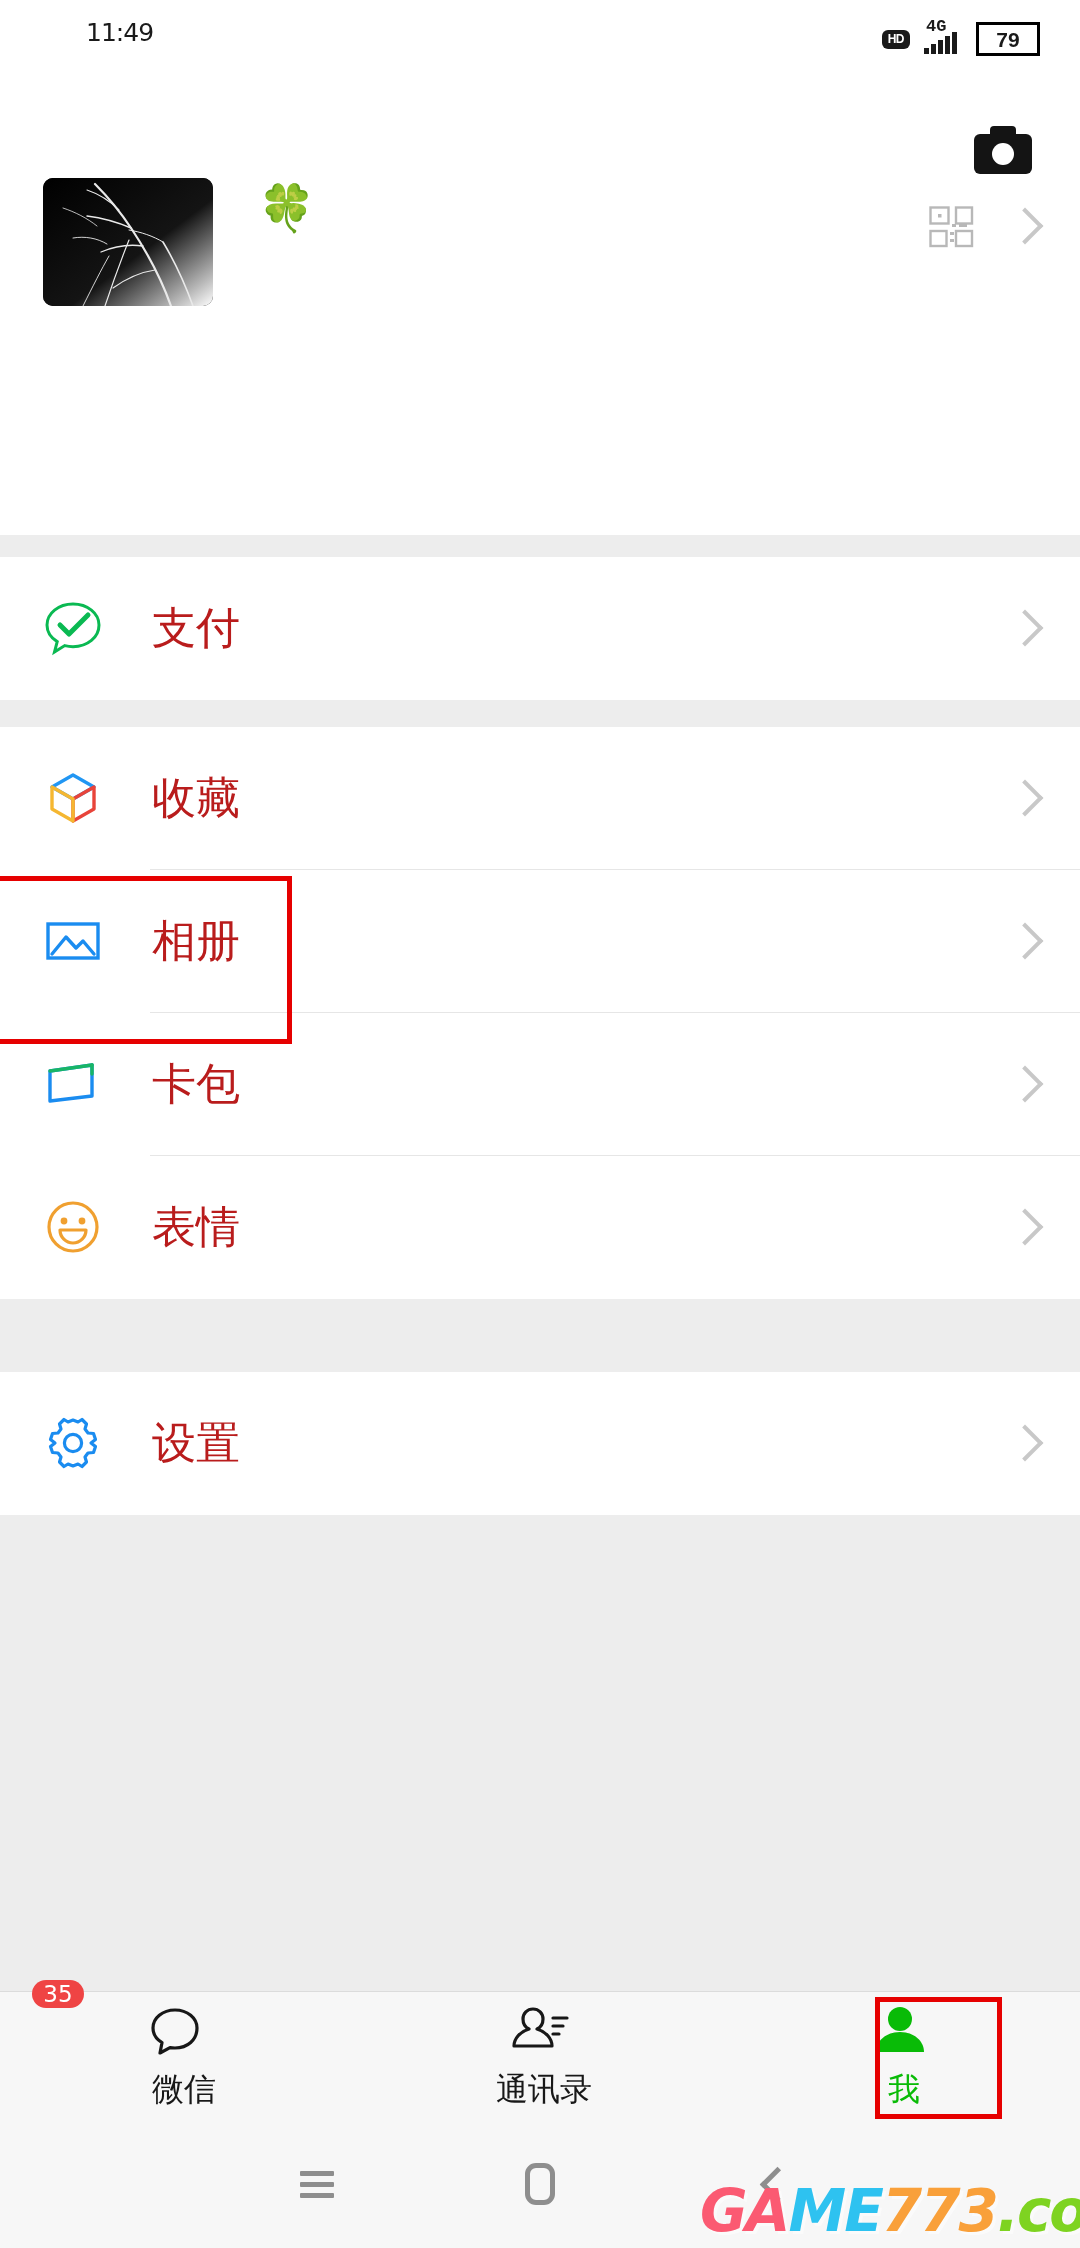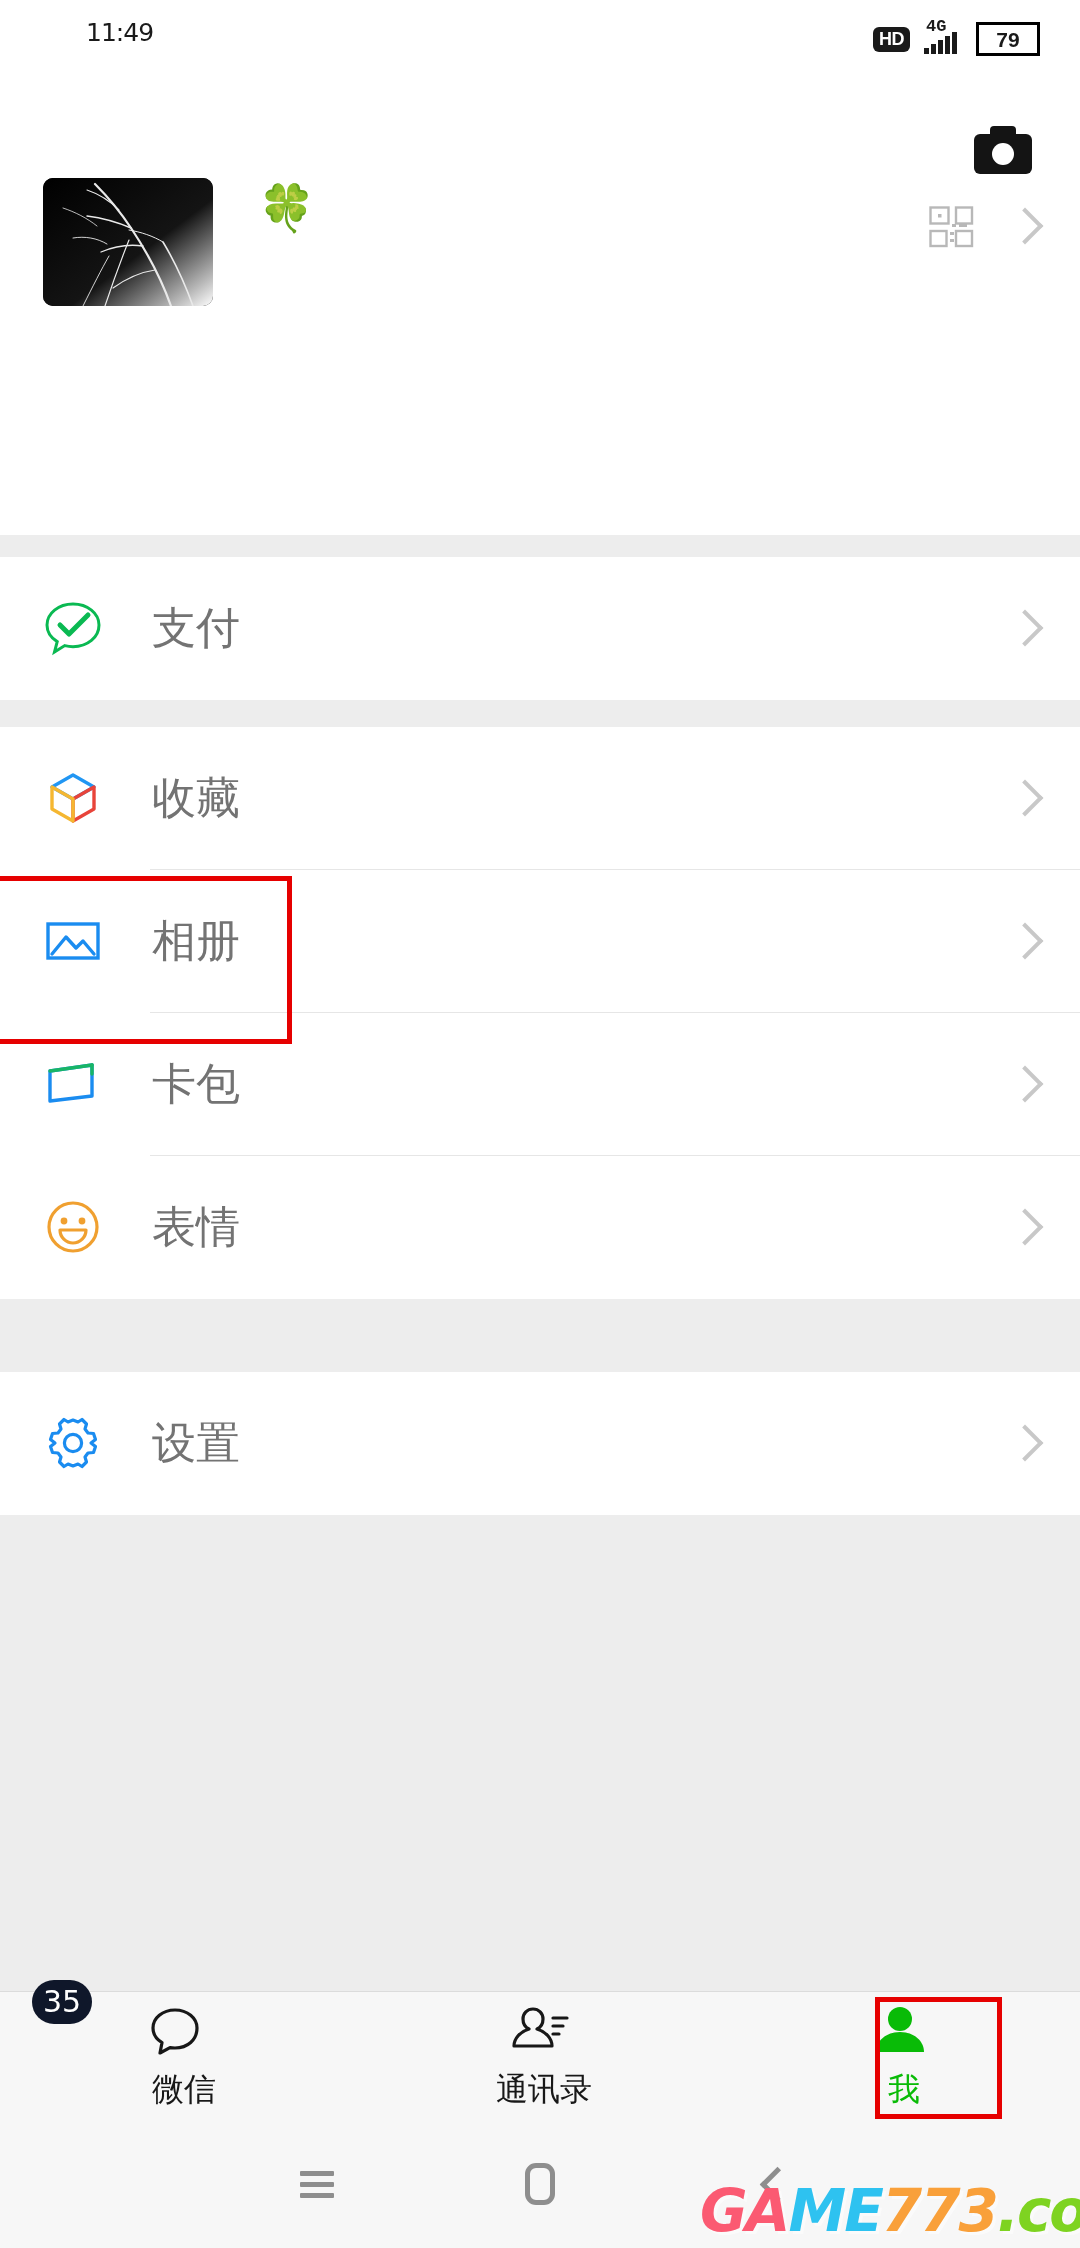--- a/index.html
+++ b/index.html
@@ -44,21 +44,21 @@
     right: 40px;
     top: 19px;
     display: flex;
     align-items: center;
     gap: 10px;
     height: 40px;
   }
   .hd-badge {
     background: #1a1a1a;
     color: #ffffff;
-    font-size: 18px;
+    font-size: 12px;
     font-weight: bold;
     border-radius: 6px;
     padding: 3px 6px 4px 6px;
     line-height: 1;
     letter-spacing: -0.5px;
   }
   .sig-wrap {
     position: relative;
     width: 46px;
     height: 38px;
@@ -225,21 +225,21 @@
     position: absolute;
     left: 43px;
     width: 60px;
     height: 60px;
     top: 41px;
   }
   .row-label {
     position: absolute;
     left: 152px;
     font-size: 44px;
-    color: #737373;
+    color: #b91c1c;
     font-family: "DejaVu Sans", sans-serif;
   }
   .row-chev {
     position: absolute;
     right: 42px;
     top: 58px;
   }
 
   
   .tabbar {
@@ -273,26 +273,26 @@
     margin-top: 6px;
     font-family: Liberation Serif, serif;
     margin-left: 8px;
   }
   .tab-label.active { color: #09bb07; }
   .badge {
     position: absolute;
     top: -12px;
     left: 32px;
     min-width: 30px;
-    height: 44px;
+    height: 28px;
     padding: 0 11px;
-    background: #0f172a;
+    background: #ef4444;
     border-radius: 26px;
     color: #ffffff;
-    font-size: 30px;
+    font-size: 23px;
     display: flex;
     align-items: center;
     justify-content: center;
     font-family: "DejaVu Sans", sans-serif;
     line-height: 1;
   }
   .dot {
     position: absolute;
     top: -4px;
     right: -4px;

